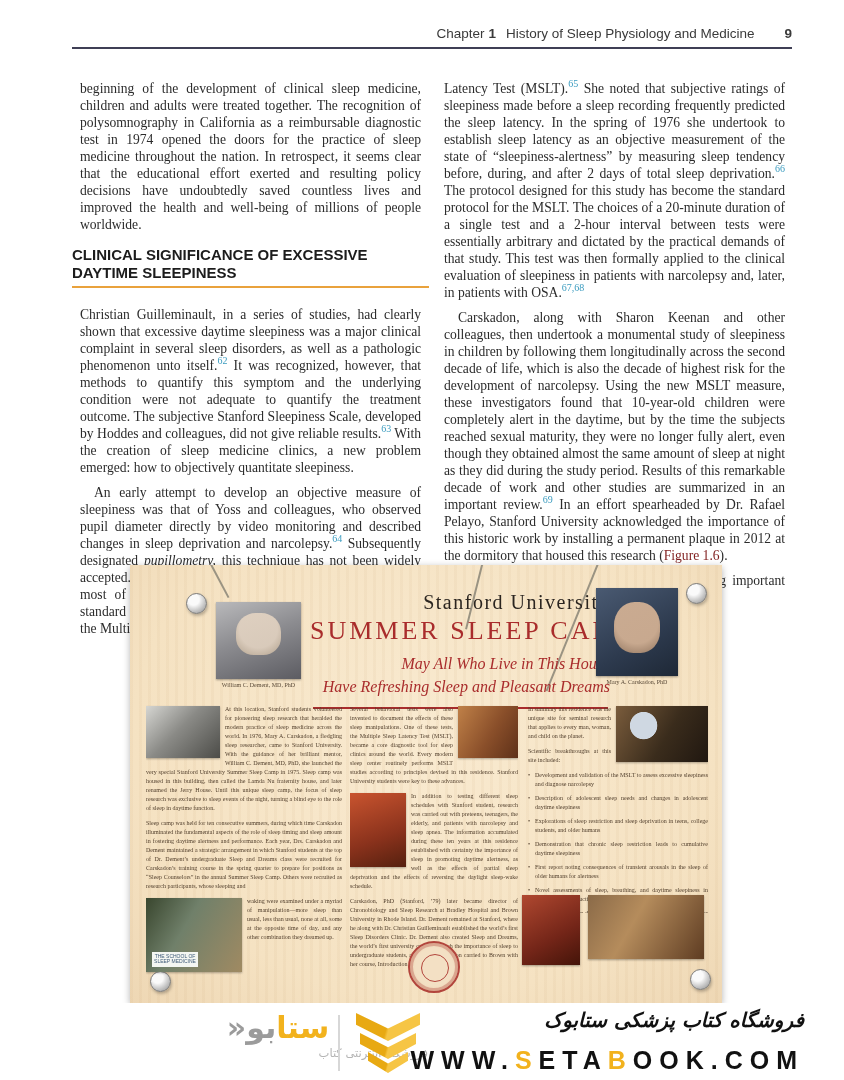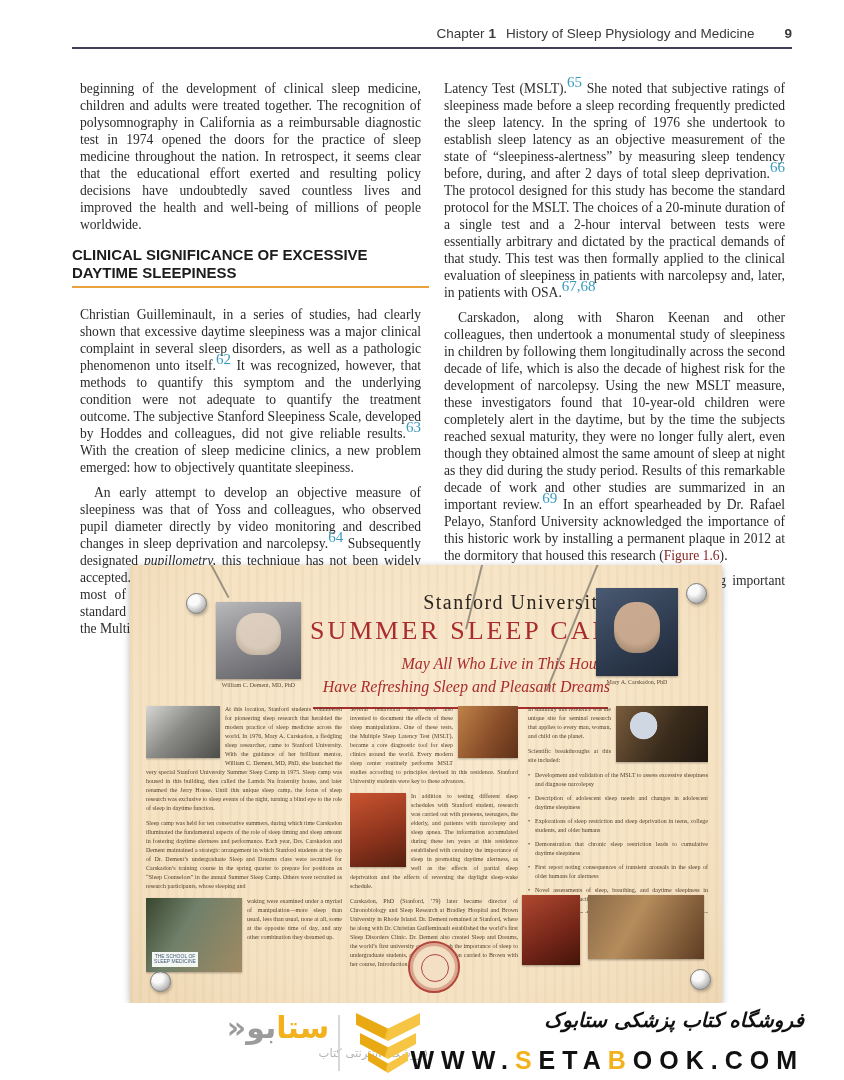--- a/index.html
+++ b/index.html
@@ -19,21 +19,21 @@
   .page-header .chap-title { margin-left:10px; }
   .page-header .page-num { font-weight:bold; margin-left:30px; }
   .header-rule { position:absolute; top:47px; left:72px; width:720px; height:2px; background:#3f3f55; }
 
   
   .col { position:absolute; top:72px; width:357px; }
   .col-left  { left:72px; }
   .col-right { left:436px; }
   p.bodytext { margin:8px; font-size:13.6px; line-height:17px; text-align:justify; }
   p.indent { text-indent:14px; }
-  sup.cite { color:#3a9bbf; font-size:15px; line-height:0; vertical-align:super; }
+  sup.cite { color:#3a9bbf; font-size:10px; line-height:0; vertical-align:super; }
   .figref { color:#7f1d1d; }
   .section-heading {
     margin:13px 0 18px 0; font-family:"Liberation Sans", sans-serif;
     font-weight:bold; font-size:15px; line-height:1.18; color:#1c1c1c;
     border-bottom:2.5px solid #e9a23c; padding-bottom:5px;
   }
   .italic { font-style:italic; }
 
   
   .figure {

